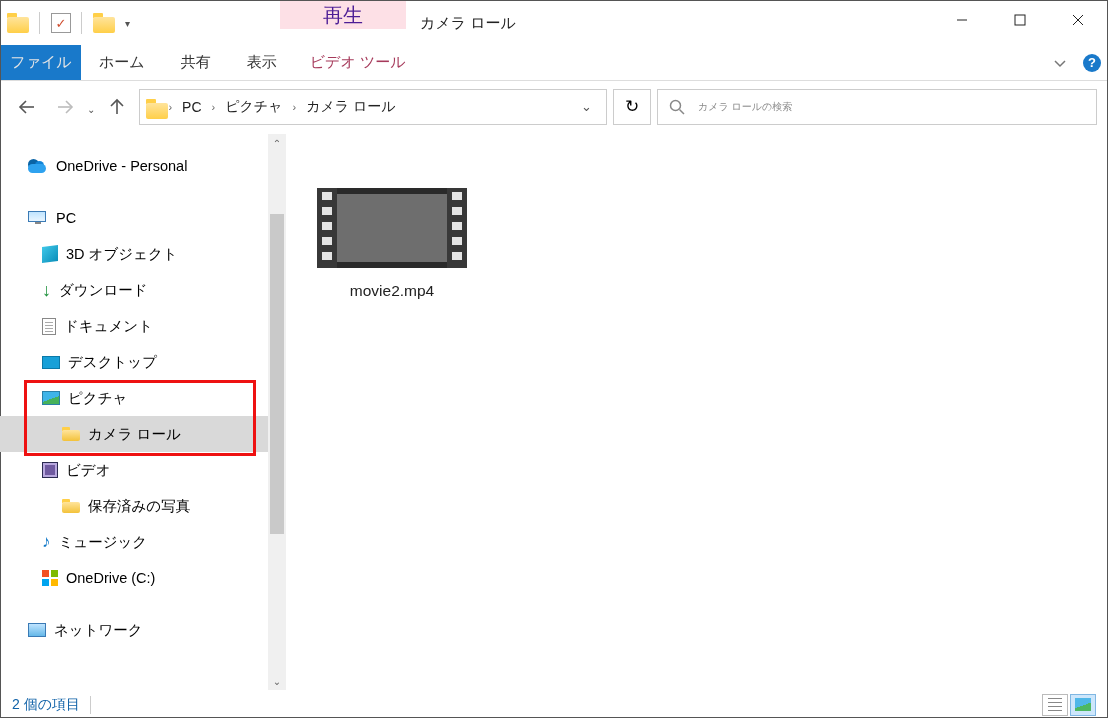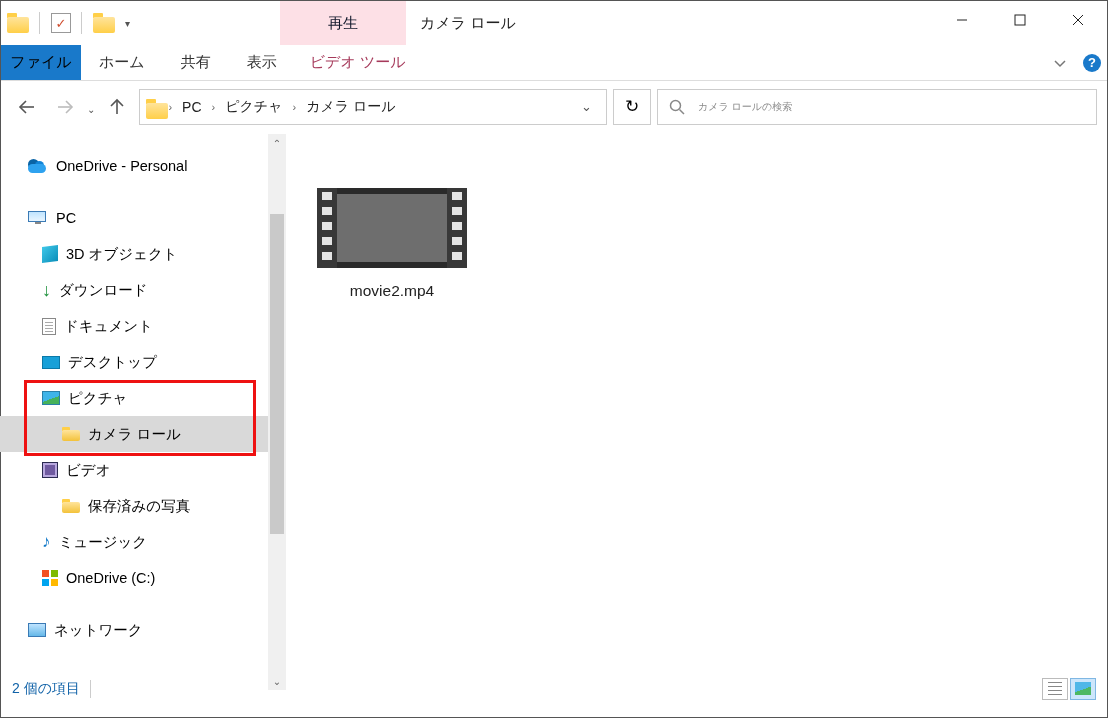--- a/index.html
+++ b/index.html
@@ -36,38 +36,38 @@
     width:20px; height:20px; border:1px solid #999; display:flex; align-items:center; justify-content:center; background:#fff; font-size:13px; color:#cf4b2c;
   }
   .qat-sep { width:2px; height:22px; border-left:1px solid #ccc; margin:0 4px;}
   .qat-dropdown { font-size:10px; color:#555; padding:0 4px;}
   .titlebar .ctx-tab-group {
     margin-left: 140px;
     display:flex; flex-direction:column; align-items:stretch;
     width: 126px;
   }
   .ctx-tab-header {
-    height:44px; background:#fde0e6; color:#0f172a; display:flex; align-items:center; justify-content:center; font-size:15px;
+    height:28px; background:#fde0e6; color:#4c1d95; display:flex; align-items:center; justify-content:center; font-size:20px;
   }
   .window-title {
     padding-left: 14px;
     display:flex; align-items:center; font-size:15px; color:#222;
     flex: 1;
   }
   .win-controls { display:flex; }
   .win-btn {
     width:58px; height:38px; display:flex; align-items:center; justify-content:center; font-size:15px; color:#222;
   }
   .win-btn svg { stroke:#222; }
   
   .ribbon {
     display:flex; align-items:stretch; height:36px; border-bottom:1px solid #ddd; background:#fff;
   }
   .ribbon .file-tab {
-    background:#1979ca; color:#000000; width:80px; display:flex; align-items:center; justify-content:center; font-size:15px;
+    background:#1979ca; color:#e5e5e5; width:80px; display:flex; align-items:center; justify-content:center; font-size:15px;
   }
   .ribbon .tab {
     padding: 0 18px; display:flex; align-items:center; font-size:15px; color:#333;
   }
   .ribbon .ctx-tab {
     width:126px; justify-content:center; color:#a63a5b; padding:0;
   }
   .ribbon .spacer { flex:1; }
   .ribbon .collapse { width:34px; display:flex; align-items:center; justify-content:center; color:#666;}
   .ribbon .help { width:30px; display:flex; align-items:center; justify-content:center; }
@@ -141,21 +141,21 @@
   .video-thumb .sprocket { position:absolute; top:0; bottom:0; width:20px; background:#383838;}
   .video-thumb .sprocket.l{left:0;} .video-thumb .sprocket.r{right:0;}
   .video-thumb .sprocket::before{
     content:""; position:absolute; left:5px; right:5px; top:4px; bottom:4px;
     background:repeating-linear-gradient(#e4e4e4 0 8px, transparent 8px 15px);
   }
   .video-thumb .bar { position:absolute; left:20px; right:20px; height:6px; background:#2a2a2a;}
   .video-thumb .bar.t{top:0;} .video-thumb .bar.b{bottom:0;}
   .file-label { font-size:15.5px; color:#222; }
   
-  .statusbar { position:absolute; left:0; right:0; bottom:16px; height:28px; border-top:1px solid transparent; display:flex; align-items:center; padding:0 12px; font-size:14px; color:#1062a8;}
+  .statusbar { position:absolute; left:0; right:0; bottom:0; height:28px; border-top:1px solid transparent; display:flex; align-items:center; padding:0 12px; font-size:14px; color:#1062a8;}
   .statusbar .sep { width:1px; height:18px; background:#ccc; margin:0 10px;}
   .statusbar .views { margin-left:auto; display:flex; gap:2px;}
   .view-btn { width:26px;height:22px;border:1px solid #bbb;display:flex;align-items:center;justify-content:center;}
   .view-btn.active{background:#cde6fb;border-color:#7fb7e3;}
   .view-details{background:repeating-linear-gradient(#888 0 1px,transparent 1px 4px);width:14px;height:13px;}
   .view-large-i{width:16px;height:13px;background:linear-gradient(160deg,#4fb7e8 55%,#4db862 55%);}
 </style>
 </head>
 <body>
 

